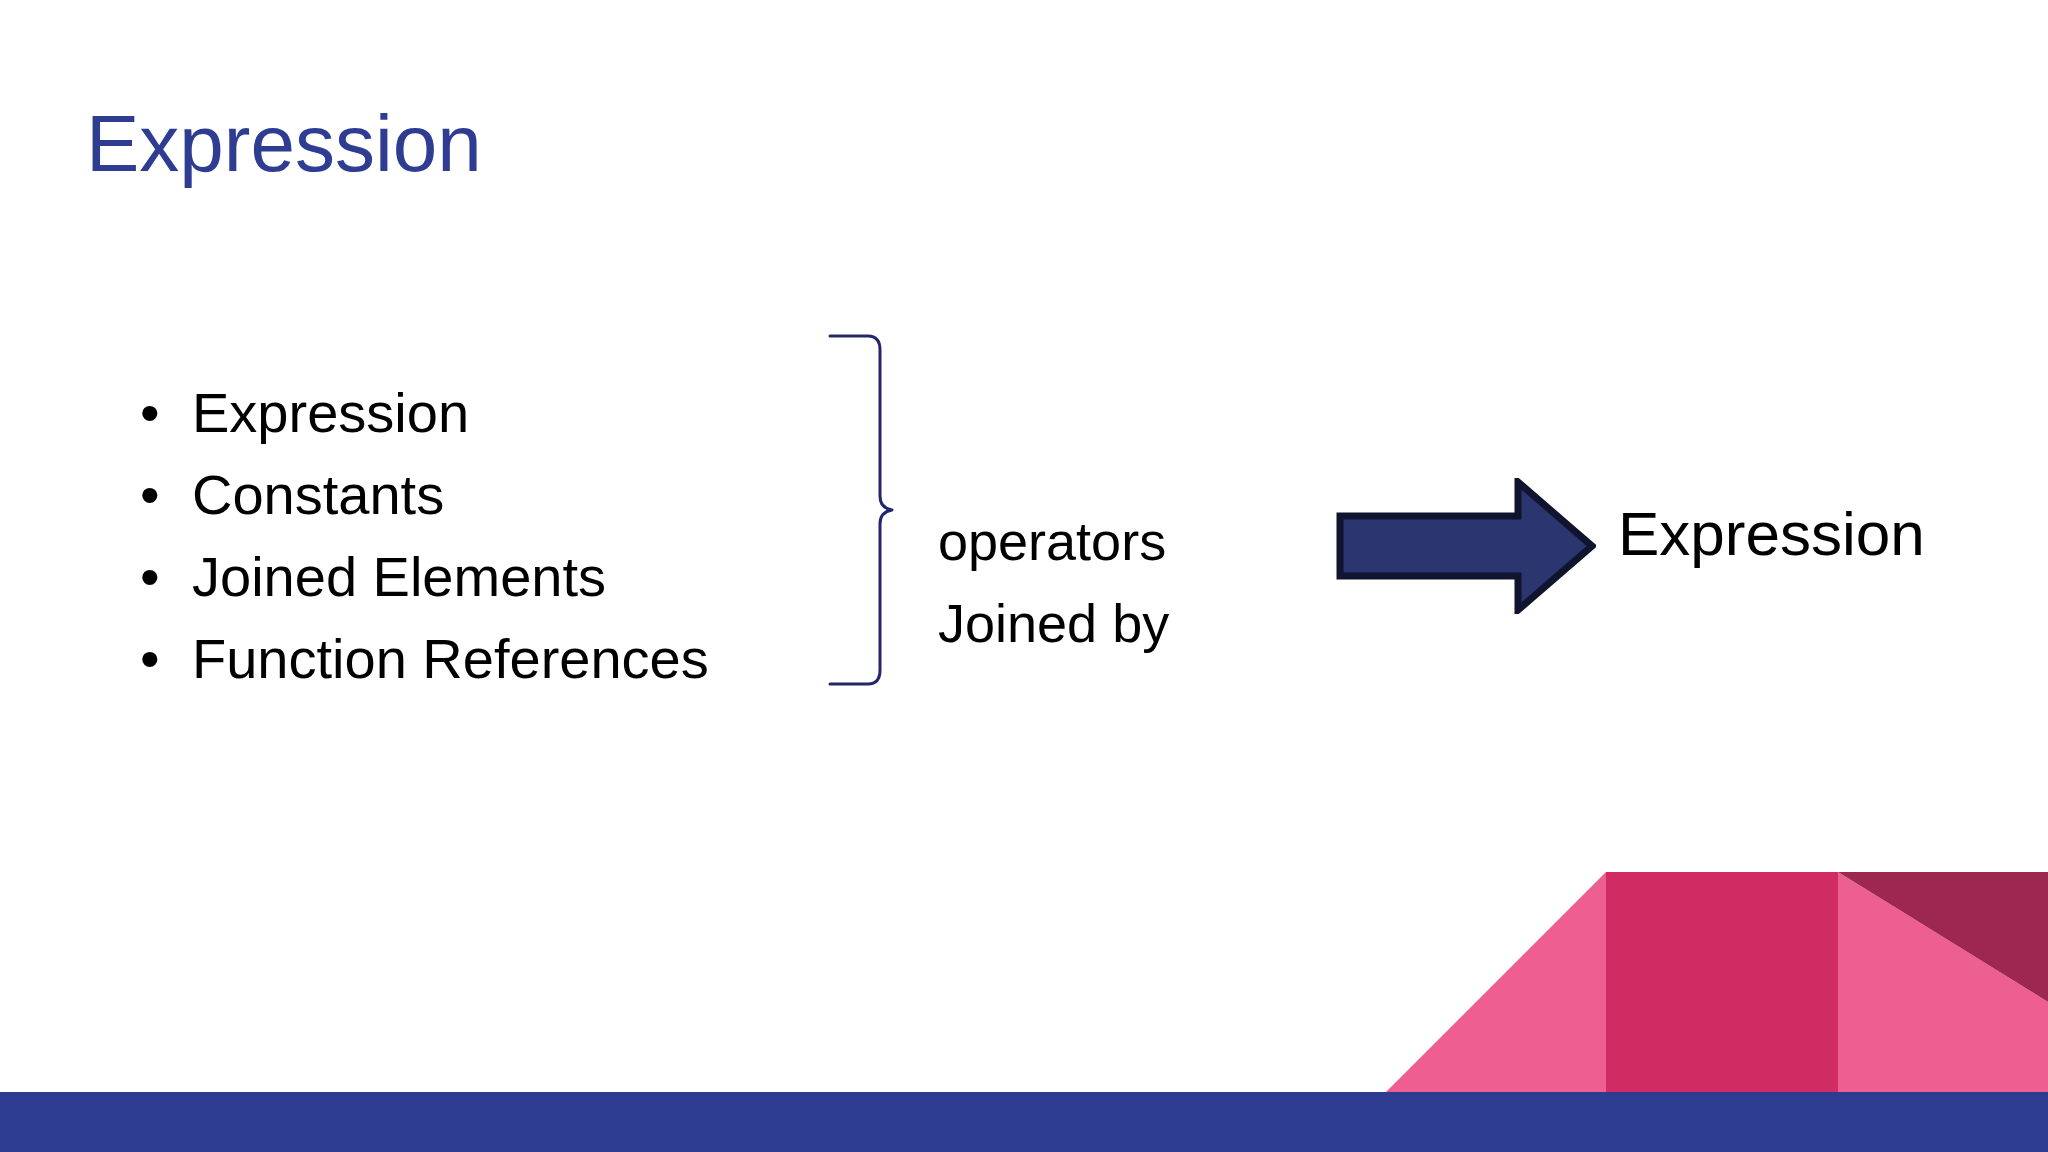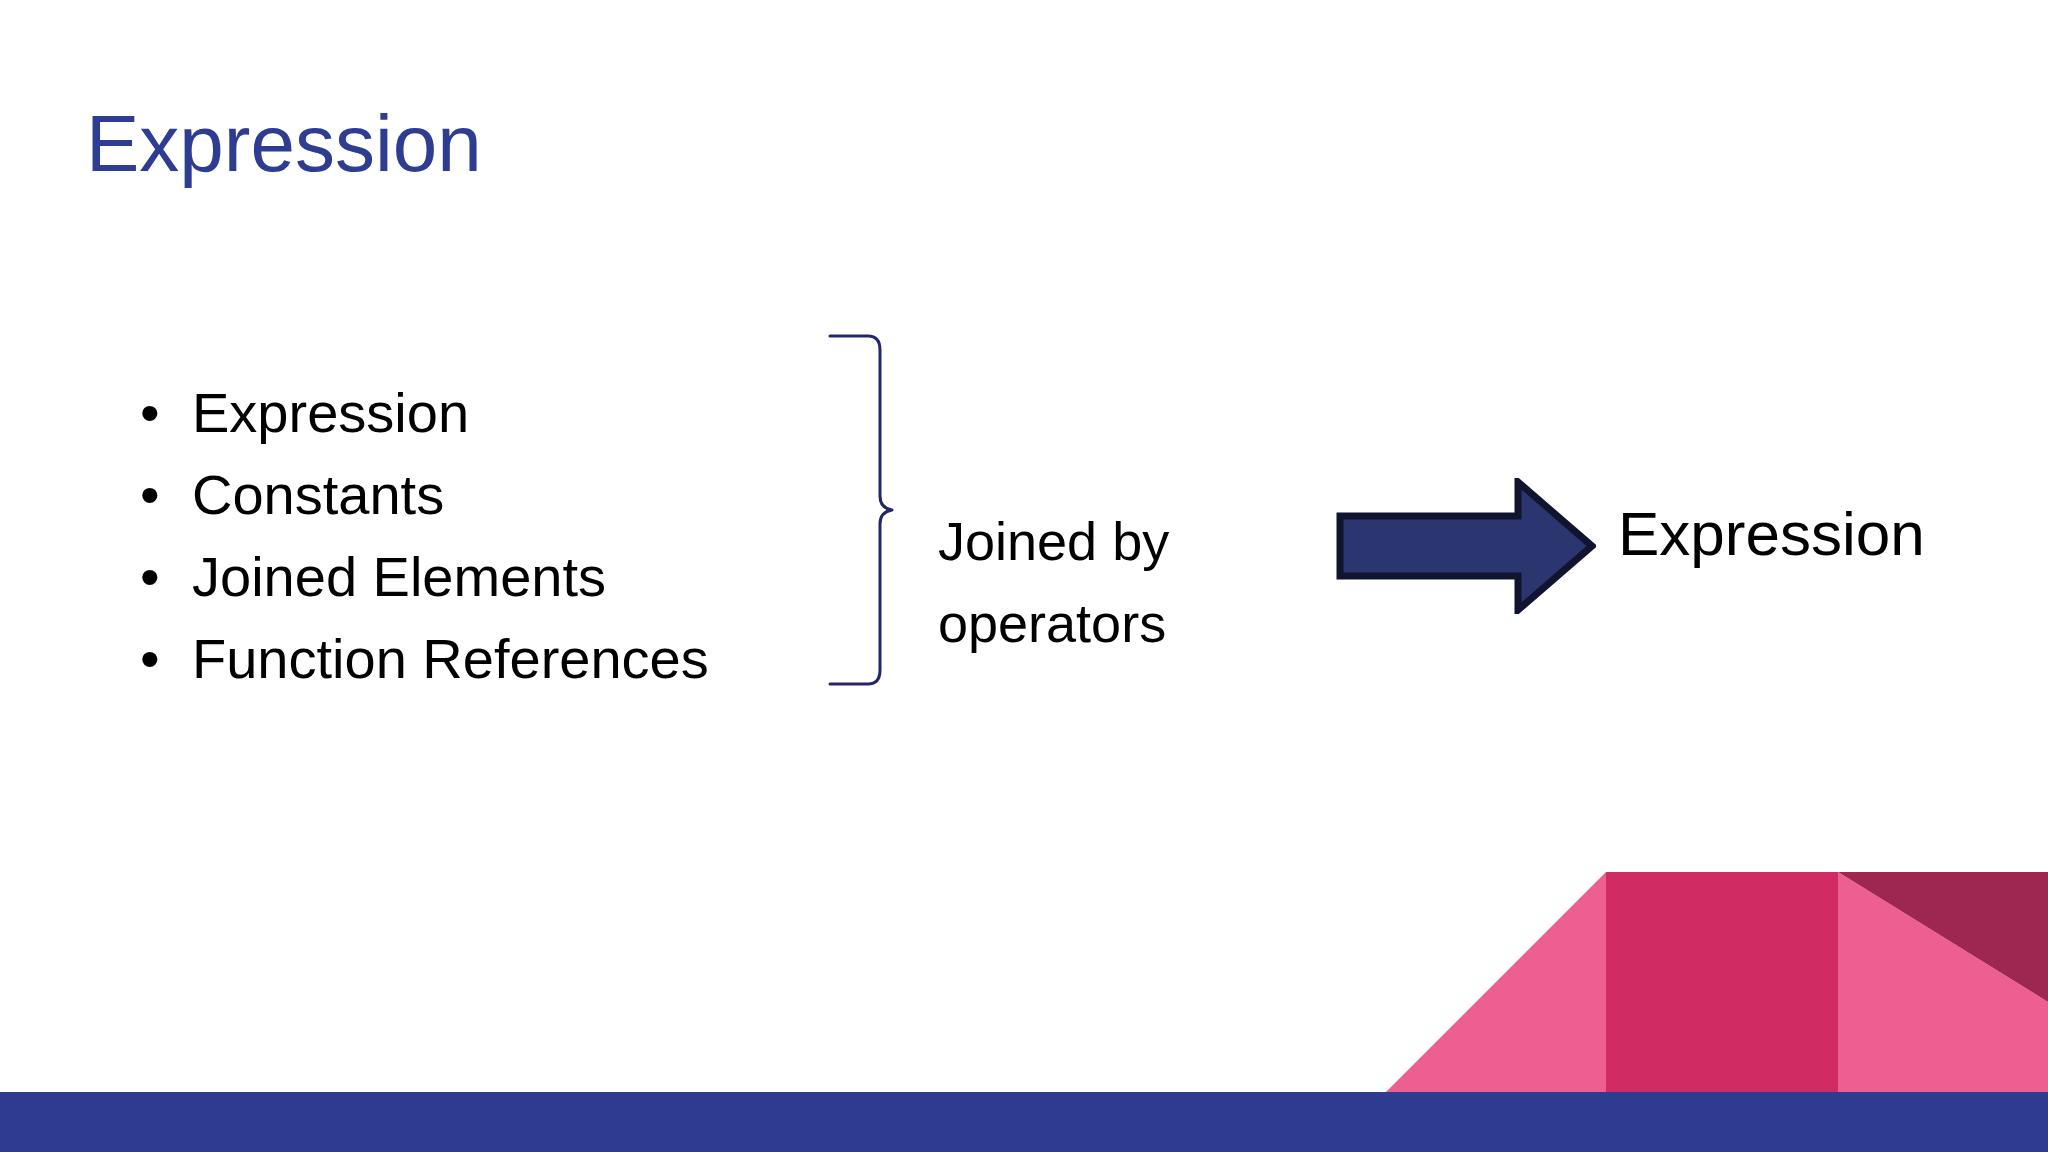--- a/index.html
+++ b/index.html
@@ -164,22 +164,22 @@
                L 54 162
                Q 54 174 66 176
                Q 54 178 54 190
                L 54 336
                Q 54 350 42 350
                L 4 350" fill="none" stroke="#22276b" stroke-width="3" stroke-linecap="round" stroke-linejoin="round"></path>
     </svg>
   </div>
 
   <div id="joined-text">
+    <span class="line">operators</span>
     <span class="line">Joined by</span>
-    <span class="line">operators</span>
   </div>
 
   <div id="block-arrow">
     <svg viewBox="0 0 260 136" xmlns="http://www.w3.org/2000/svg" aria-hidden="true">
       <path id="arrow-path" d="M 4 38
                L 182 38
                L 182 4
                L 256 68
                L 182 132
                L 182 98

